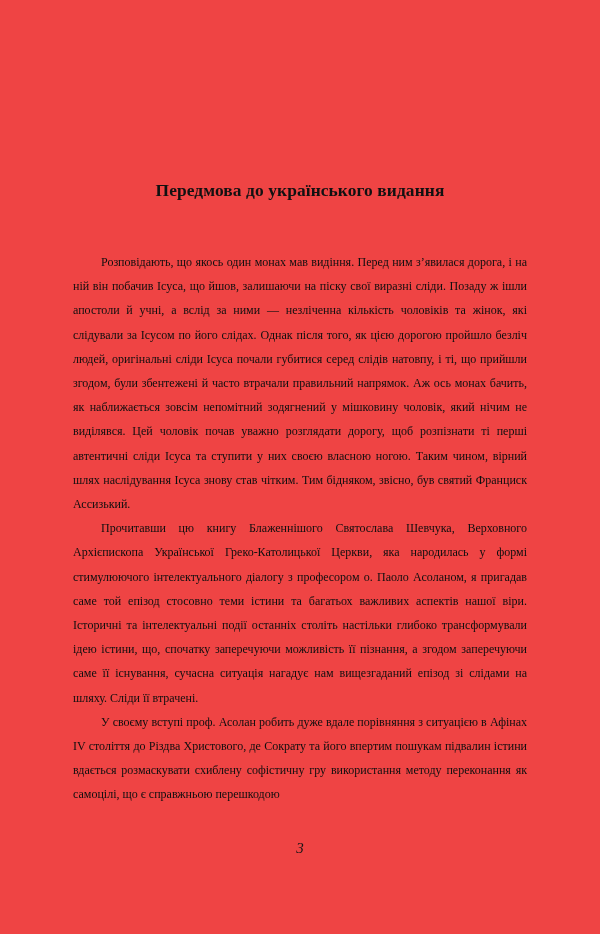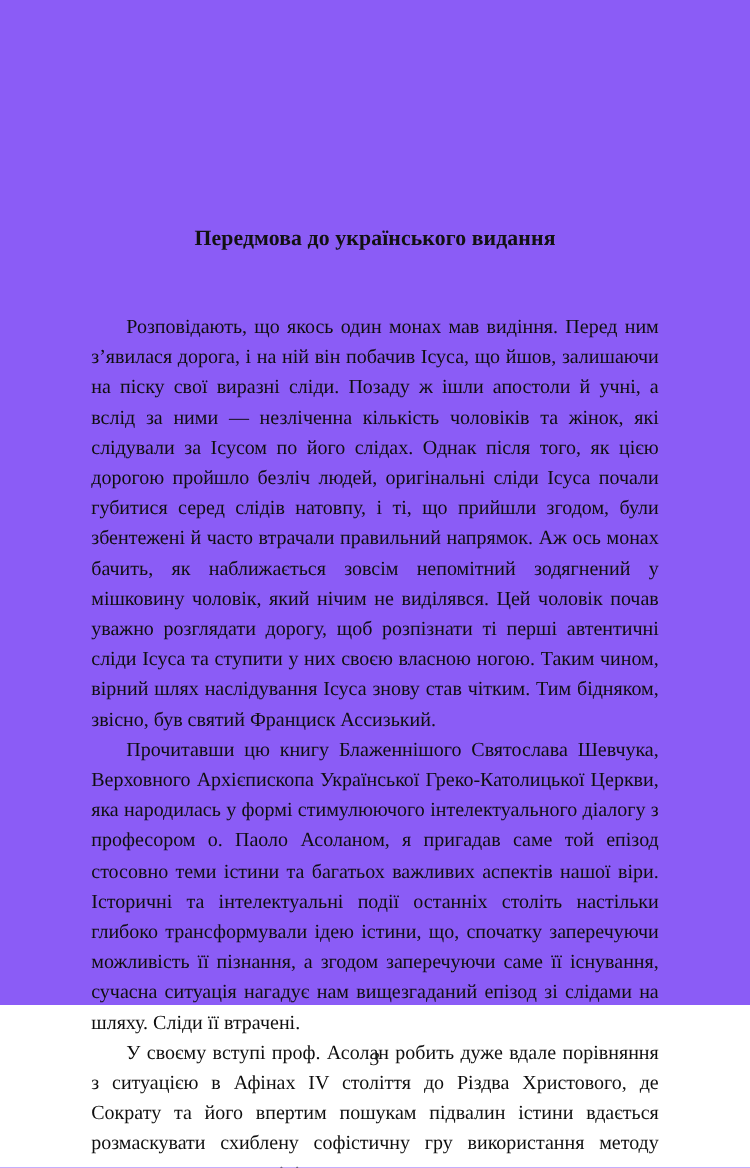--- a/index.html
+++ b/index.html
@@ -12,22 +12,22 @@
     height: 934px;
     background: #ffffff;
     font-family: "Liberation Serif", "DejaVu Serif", serif;
     color: #0d0d0d;
     overflow: hidden;
   }
 
   .page {
     position: relative;
     width: 600px;
-    height: 804px;
-    background: #8b5cf6;
+    height: 934px;
+    background: #ef4444;
     box-sizing: border-box;
   }
 
   
   .page-heading {
     position: absolute;
     left: 73px;
     top: 168px;
     width: 454px;
     text-align: center;
@@ -43,21 +43,21 @@
     position: absolute;
     left: 73px;
     top: 250px;
     width: 454px;
   }
 
   .body-para {
     margin: 0;
     text-align: justify;
     text-justify: inter-word;
-    font-size: 16px;
+    font-size: 12px;
     line-height: 24.2px;
     color: #0f0f0f;
     text-indent: 28px;
     hyphens: manual;
     -webkit-hyphens: manual;
   }
 
   
   .folio {
     position: absolute;

